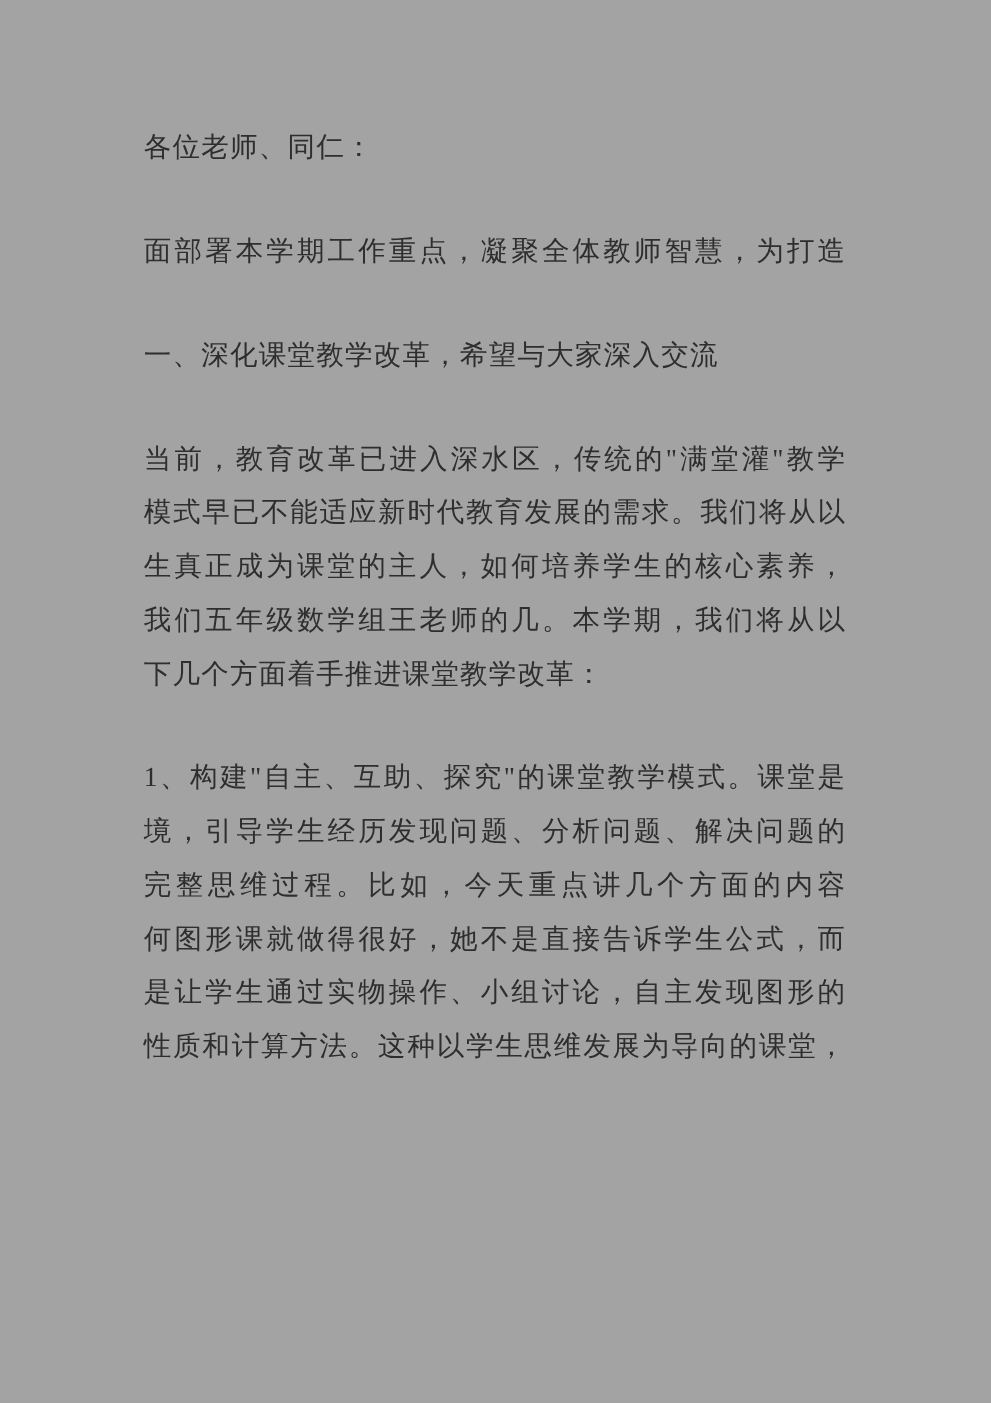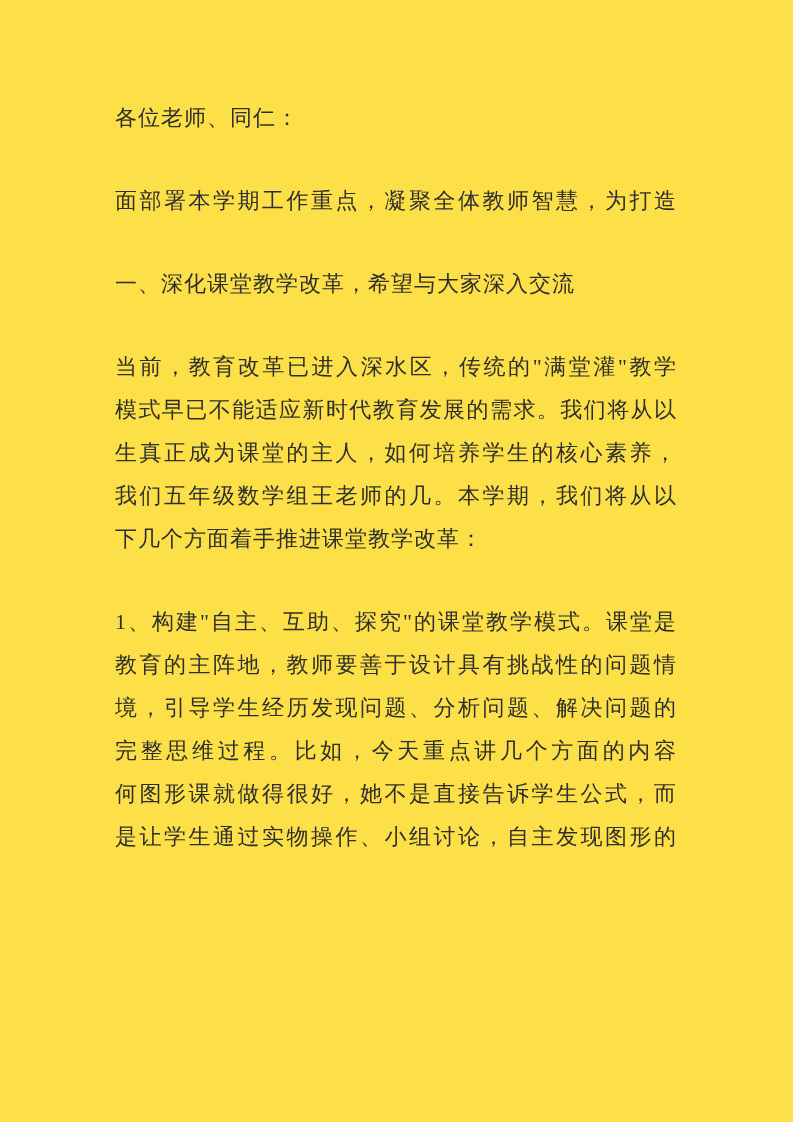--- a/index.html
+++ b/index.html
@@ -4,21 +4,21 @@
 <style>
   html, body {
     margin: 0;
     padding: 0;
     background: #ffffff;
   }
   .page {
     position: relative;
     width: 793px;
     height: 1122px;
-    background: #fde047;
+    background: #a3a3a3;
     overflow: hidden;
     font-family: "Liberation Serif", "DejaVu Serif", serif;
     color: #2e2e2e;
   }
   .content {
     position: absolute;
     left: 115px;
     top: 96px;
     width: 562px;
   }
@@ -58,21 +58,21 @@
     <div class="block">
       <div class="line full">当前，教育改革已进入深水区，传统的"满堂灌"教学</div>
       <div class="line full">模式早已不能适应新时代教育发展的需求。我们将从以</div>
       <div class="line full">生真正成为课堂的主人，如何培养学生的核心素养，</div>
       <div class="line full">我们五年级数学组王老师的几。本学期，我们将从以</div>
       <div class="line">下几个方面着手推进课堂教学改革：</div>
     </div>
 
     <div class="block">
       <div class="line full">1、构建"自主、互助、探究"的课堂教学模式。课堂是</div>
-      <div class="line full">教育的主阵地，教师要善于设计具有挑战性的问题情</div>
       <div class="line full">境，引导学生经历发现问题、分析问题、解决问题的</div>
       <div class="line full">完整思维过程。比如，今天重点讲几个方面的内容</div>
       <div class="line full">何图形课就做得很好，她不是直接告诉学生公式，而</div>
       <div class="line full">是让学生通过实物操作、小组讨论，自主发现图形的</div>
+      <div class="line full">性质和计算方法。这种以学生思维发展为导向的课堂，</div>
     </div>
 
   </div>
 </div>
 
 </body></html>

